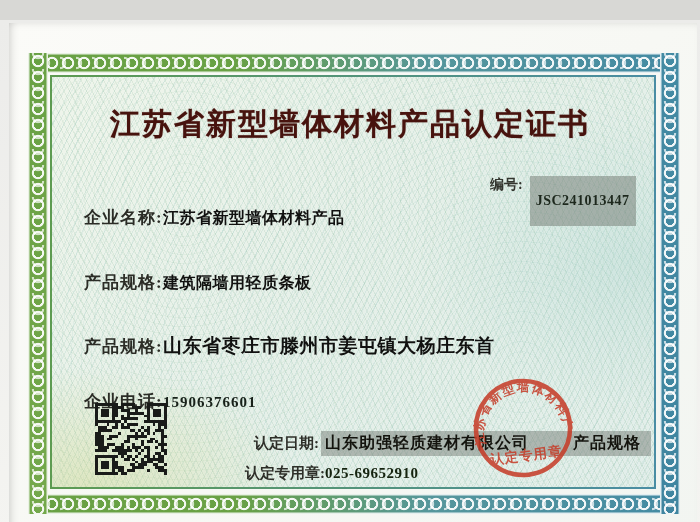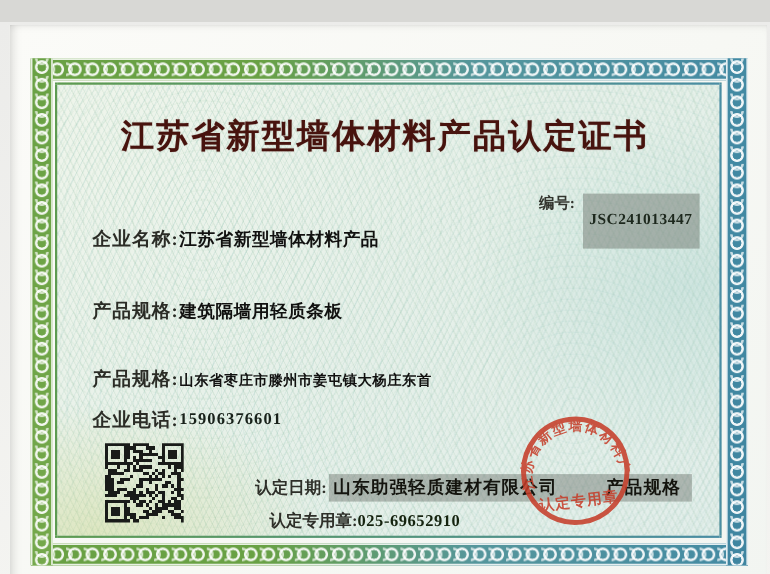--- a/index.html
+++ b/index.html
@@ -65,25 +65,25 @@
   .serial{position:absolute;left:490px;top:156px;display:flex;align-items:flex-start;gap:7px;}
   .serial-label{font-size:14px;font-weight:bold;color:#33352e;}
   .serial-value{
     font-size:14px;font-weight:bold;color:#1d281d;letter-spacing:.5px;
     background:rgba(116,124,116,.52);padding:17px 6px;
   }
   .row{position:absolute;left:84px;display:flex;align-items:baseline;}
   .row-label{flex:0 0 79px;font-size:17px;font-weight:bold;color:#2b2c26;letter-spacing:1px;}
   .row-value{font-size:16px;font-weight:bold;color:#111110;letter-spacing:.5px;}
   .row1{top:186px;}.row2{top:251px;}.row3{top:313px;}
-  .row3 .row-value{font-size:13px;}
-  .row4{top:350px;align-items:center;}
+  .row3 .row-value{font-size:19px;}
+  .row4{top:370px;}
   .row4 .row-value{font-size:15px;letter-spacing:1px;color:#18211a;}
   .qr{position:absolute;left:95px;top:383px;width:72px;height:72px;}
-  .date-row{position:absolute;left:232px;top:411px;display:flex;align-items:center;}
+  .date-row{position:absolute;left:254px;top:411px;display:flex;align-items:center;}
   .date-label{font-size:15px;font-weight:bold;color:#2e2f29;}
   .date-band{
     display:flex;align-items:center;background:rgba(114,121,114,.48);
     padding:2px 10px 2px 4px;margin-left:2px;
   }
   .date-value{font-size:16px;font-weight:bold;color:#14140e;letter-spacing:1px;}
   .validity{font-size:16px;font-weight:bold;color:#14140e;margin-left:44px;letter-spacing:1px;}
   .phone-row{position:absolute;left:245px;top:444px;display:flex;align-items:baseline;}
   .phone-label{font-size:15px;font-weight:bold;color:#2e2f29;}
   .phone-value{font-size:15px;font-weight:bold;color:#15230f;letter-spacing:.5px;}

